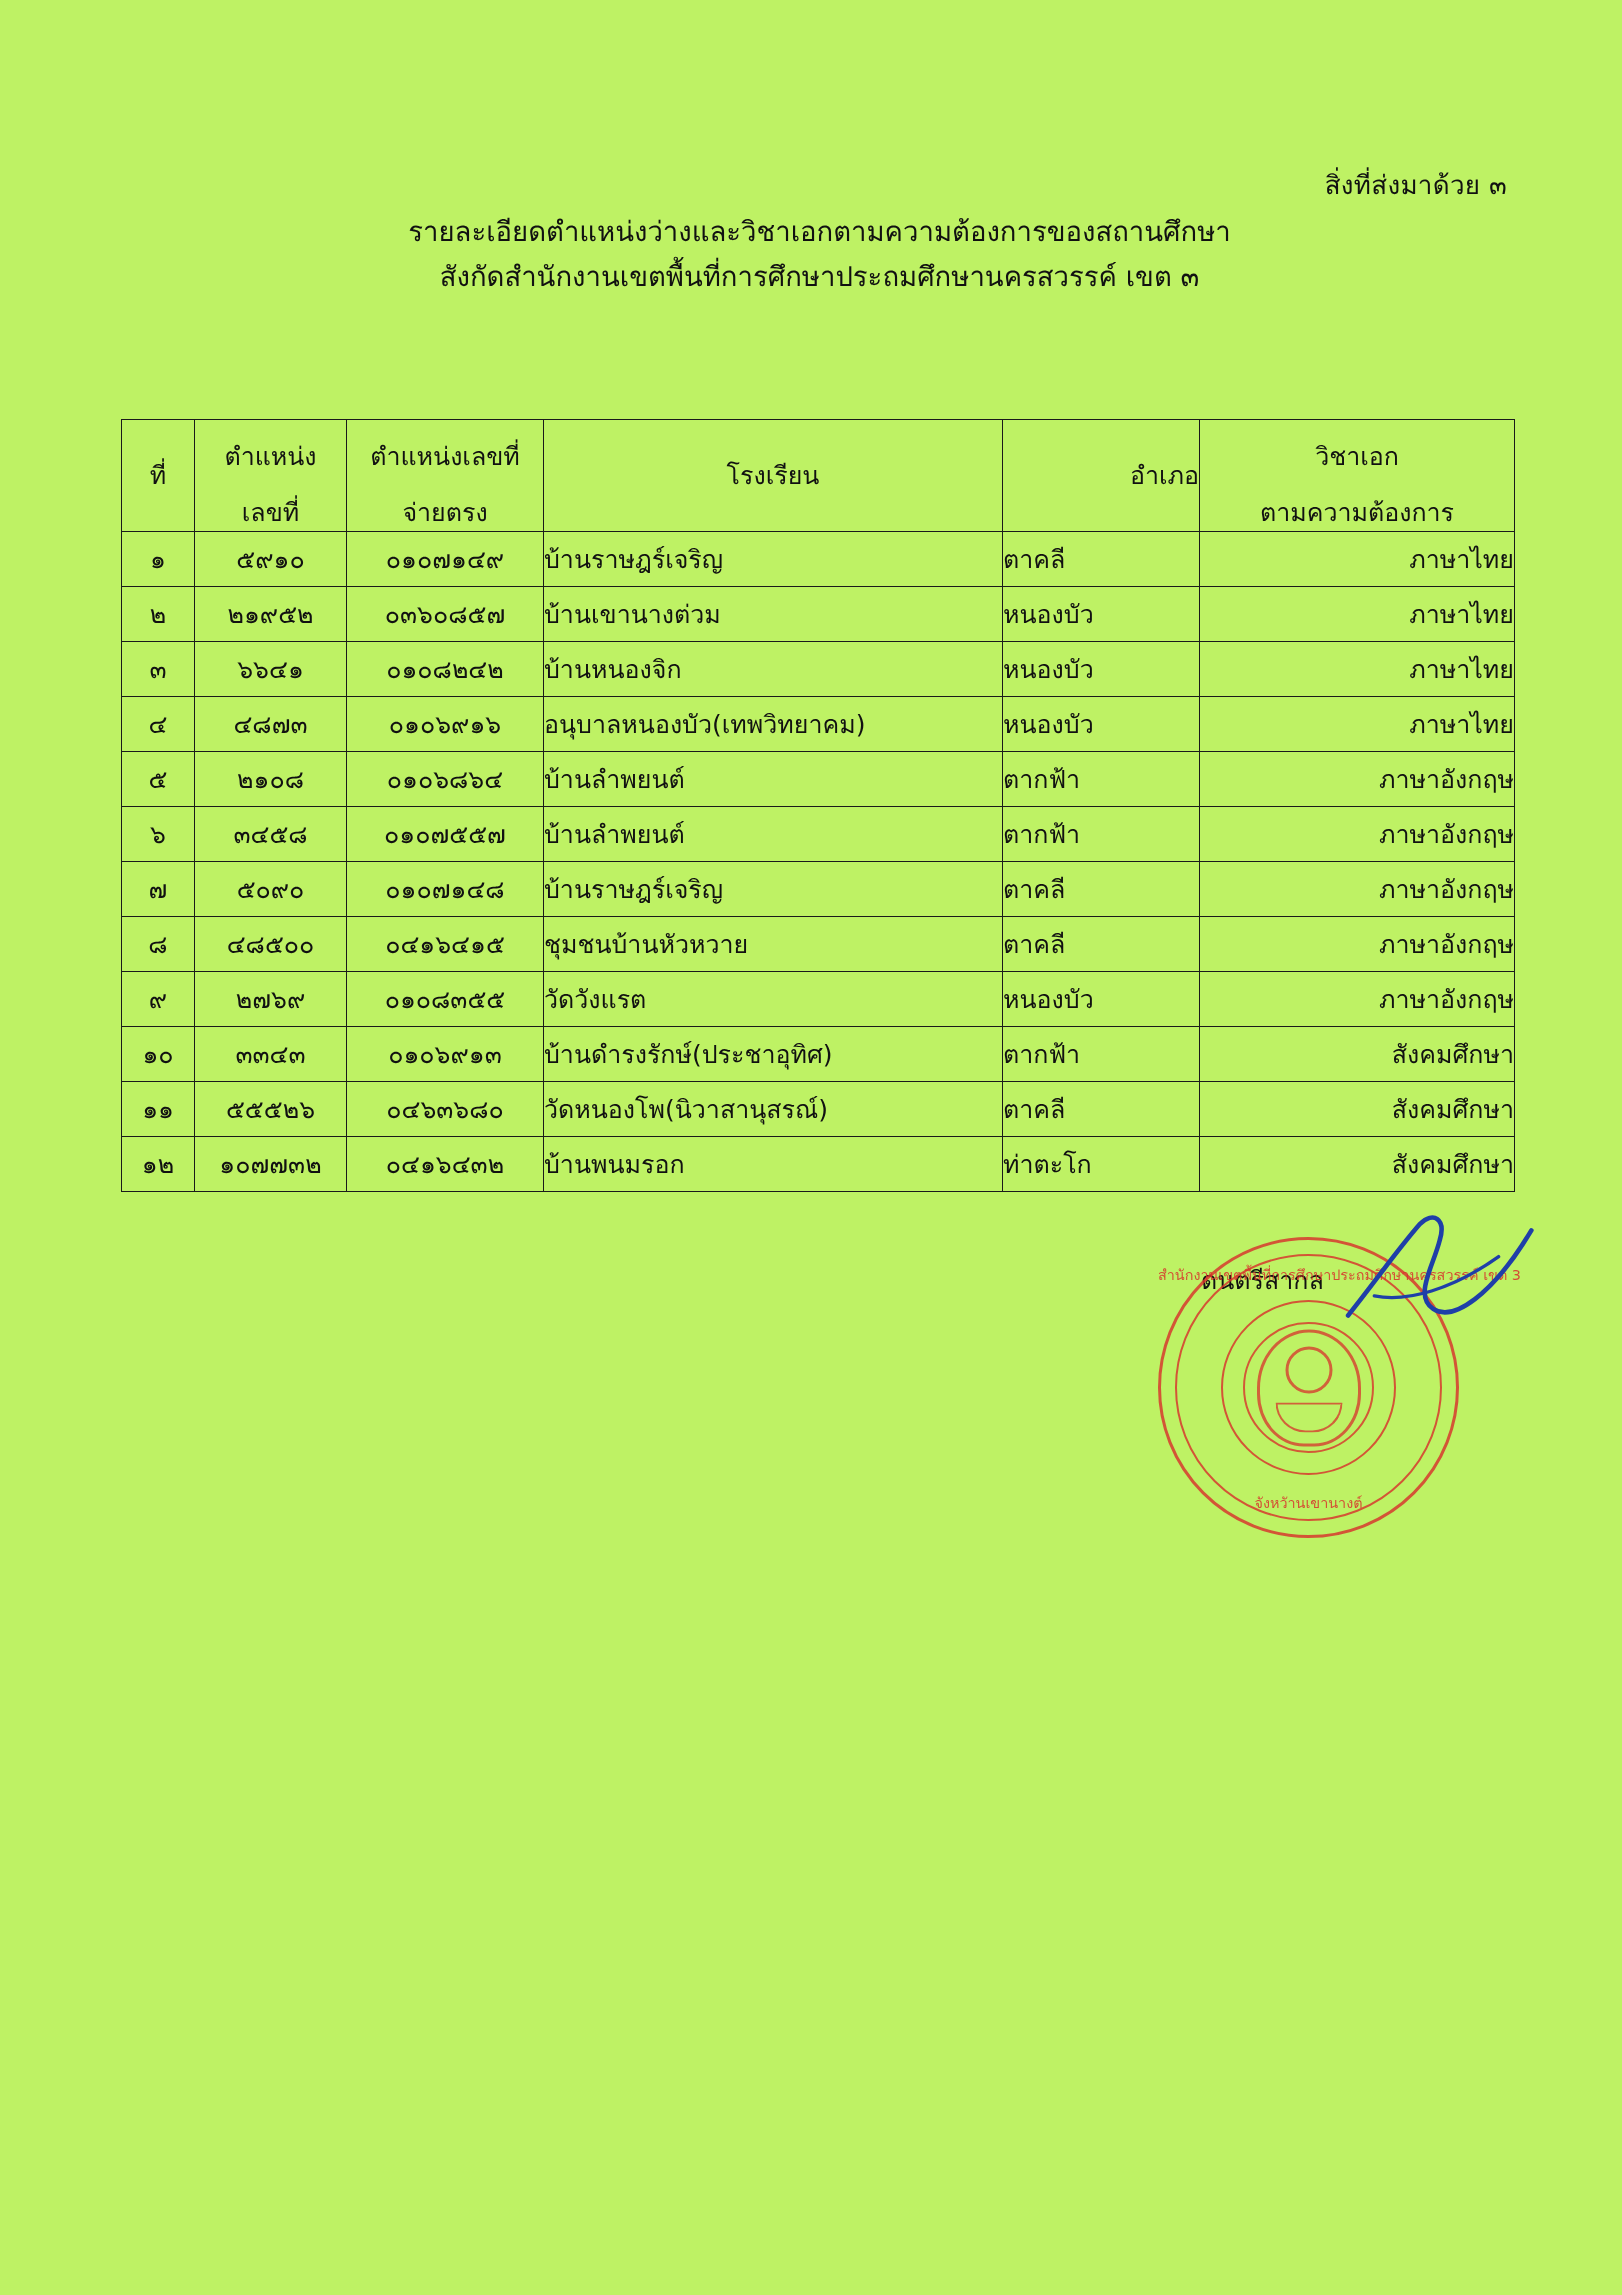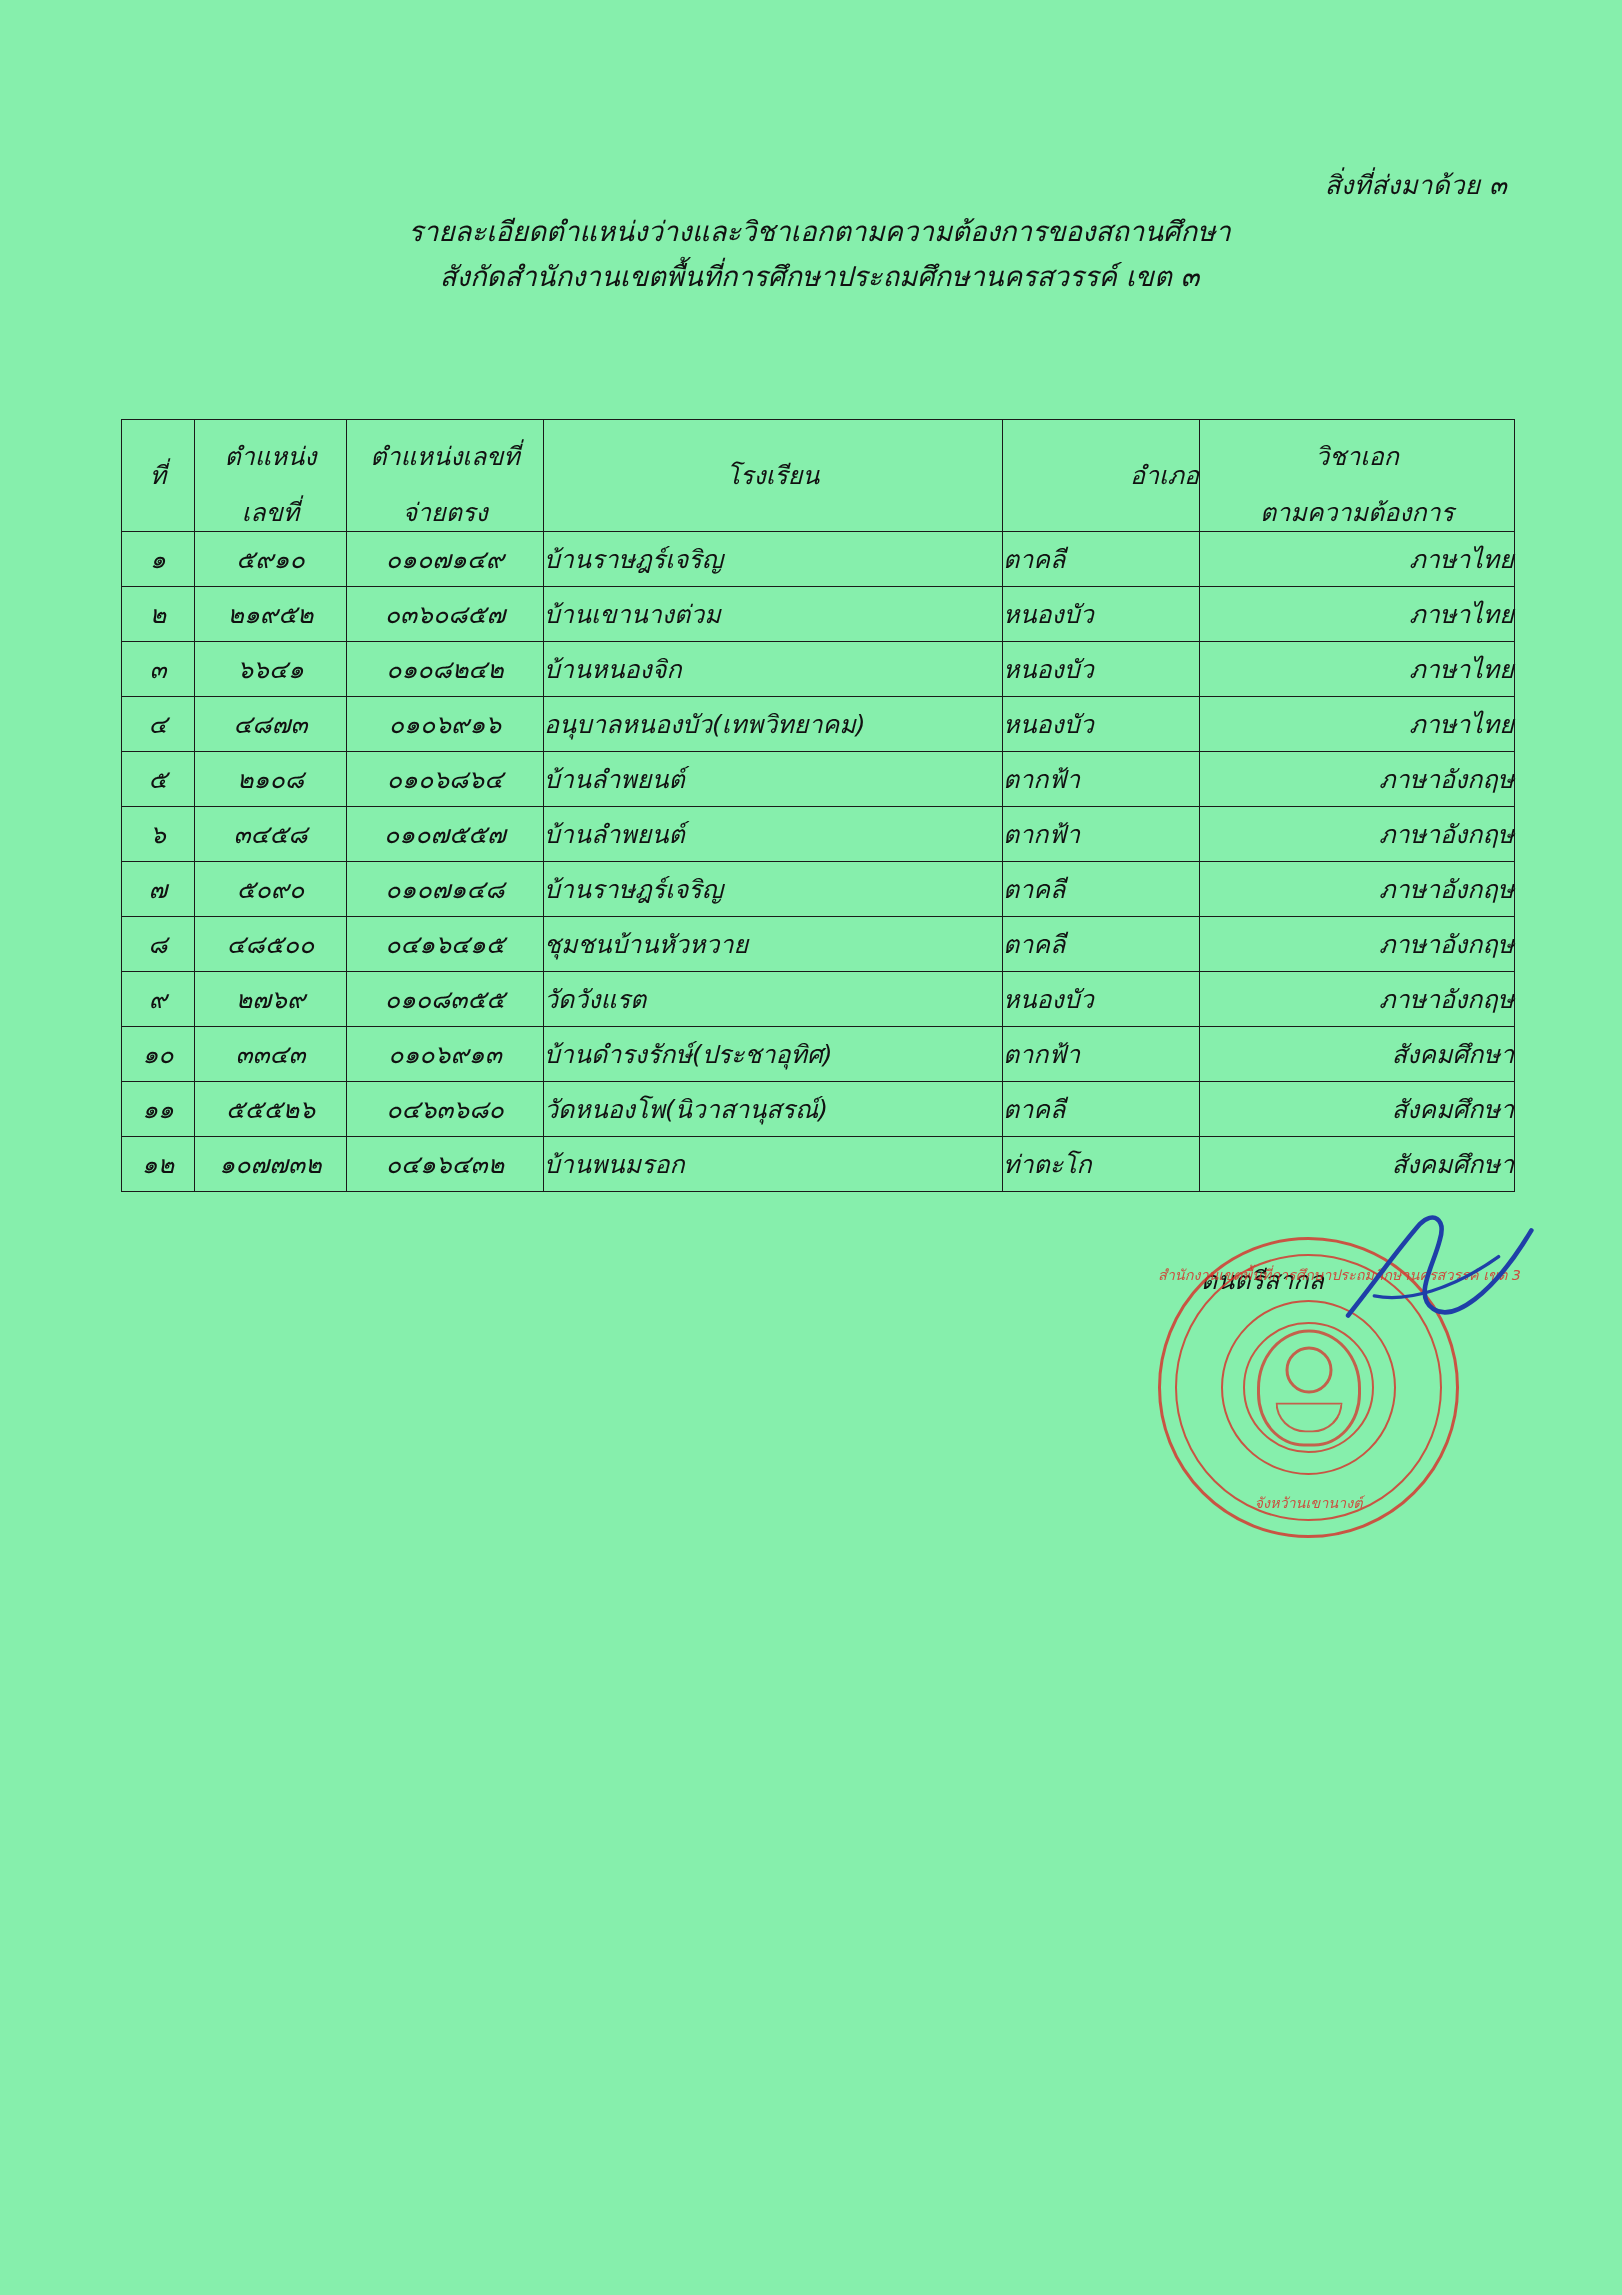--- a/index.html
+++ b/index.html
@@ -11,22 +11,21 @@
     width: 1623px;
     height: 2295px;
     font-family: "DejaVu Sans", sans-serif;
     color: #111111;
     position: relative;
     overflow: hidden;
   }
   .page {
     position: absolute;
     inset: 0;
-    background: #86efac;
-    font-style: italic;
+    background: #bef264;
   }
   .attachment-note {
     position: absolute;
     top: 164px;
     right: 116px;
     font-size: 26px;
     letter-spacing: 0.3px;
     white-space: nowrap;
   }
   .title-block {

